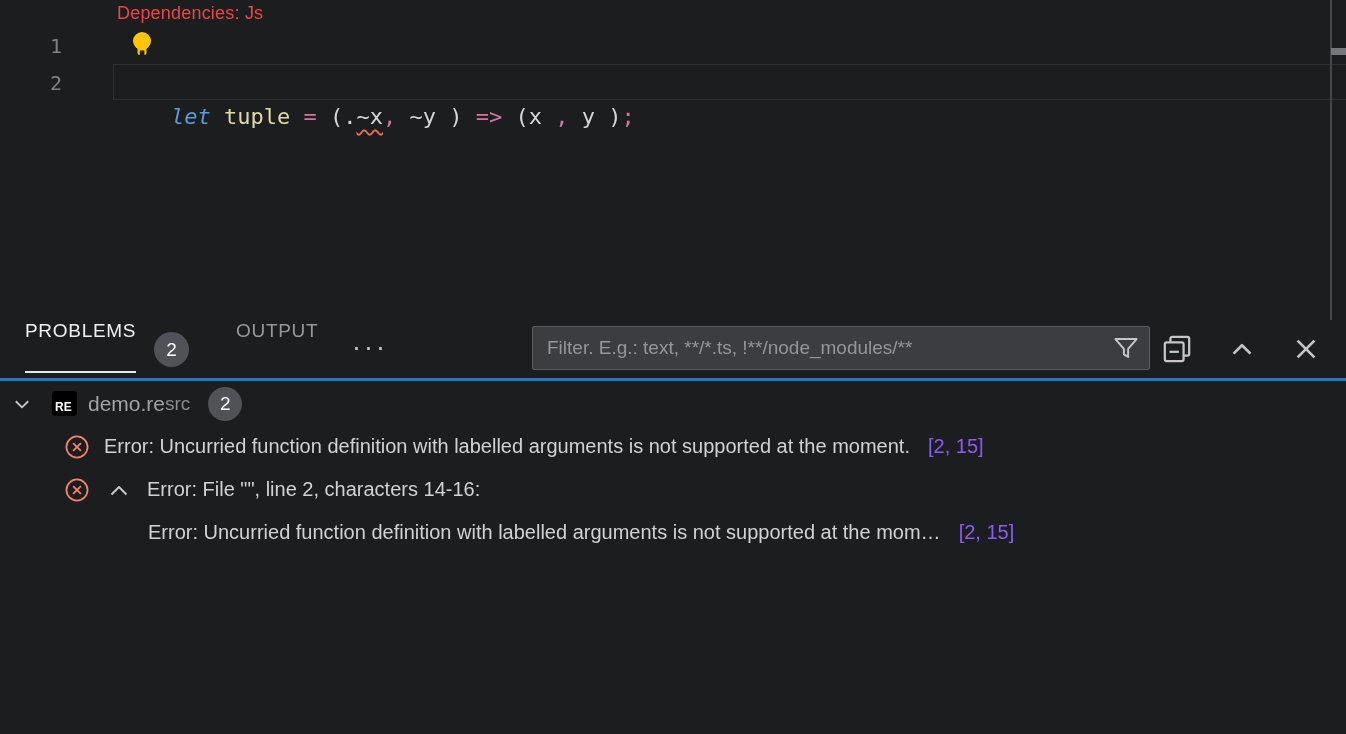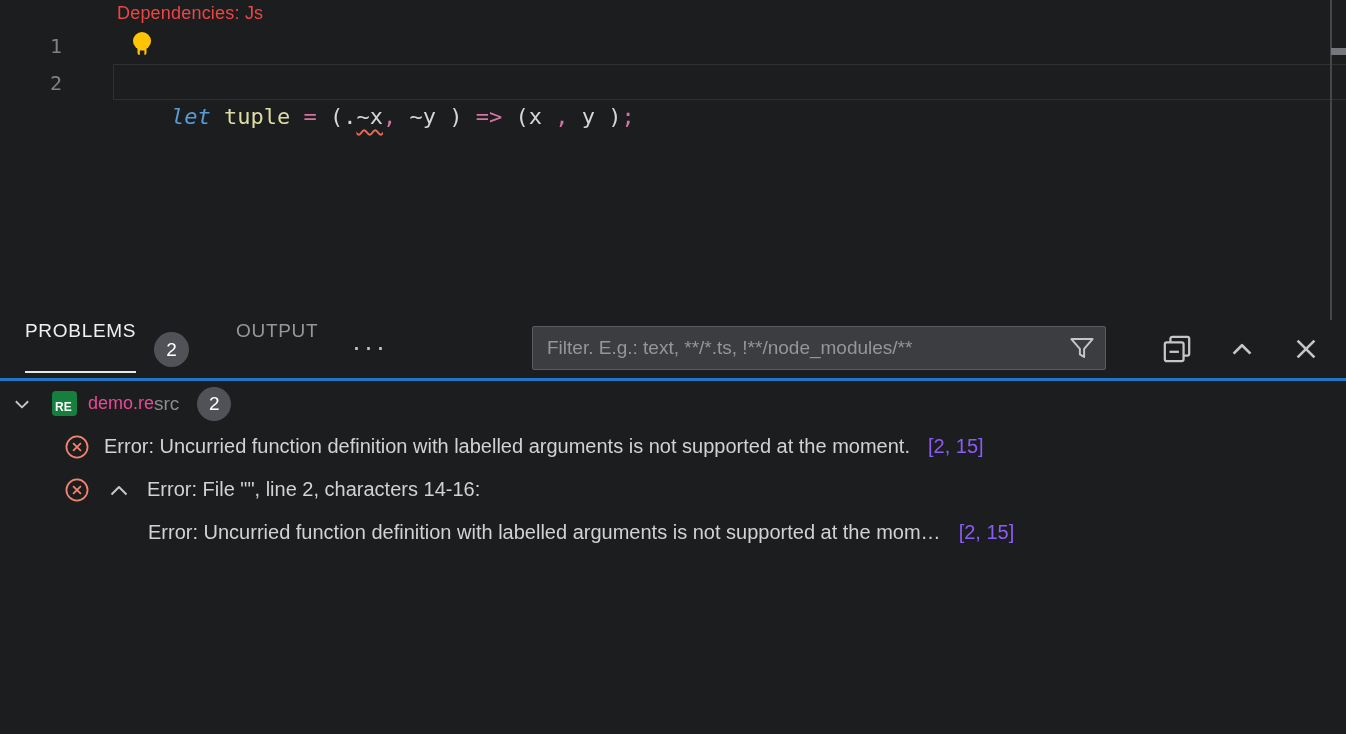--- a/index.html
+++ b/index.html
@@ -41,44 +41,44 @@
          font-size:19px; letter-spacing:.7px; cursor:pointer; }
   #tab-problems { left:25px; color:#F0F0F0; }
   #tab-problems::after { content:""; position:absolute; left:0; right:0; bottom:5px; height:2px; background:#E7E7E7; }
   #tab-output { left:228px; color:#97979B;margin-left:8px; }
   .badge { border-radius:50%; background:#515158; color:#FFFFFF;
            display:flex; align-items:center; justify-content:center; }
   .badge-header { position:absolute; left:154px; top:12px; width:35px; height:35px; font-size:19px; }
   .more { position:absolute; left:352px; top:0; height:54px; display:flex; align-items:center;
           color:#C5C5C7; font-size:27px; letter-spacing:3px; cursor:pointer; }
   .filterbox {
-    position:absolute; left:532px; top:6px; width:574px; height:44px;
+    position:absolute; left:532px; top:6px; width:618px; height:44px;
     background:#3C3D41; border:1px solid #5B5C60; border-radius:2px;
     display:flex; align-items:center; padding:0 10px 0 14px;
   }
   .filterbox input {
     flex:1; background:transparent; border:none; outline:none;
     color:#CCCCCC; font-size:19px; font-family:"Liberation Sans", sans-serif;
   }
   .filterbox input::placeholder { color:#95959A; }
   .pact { position:absolute; top:13px; width:32px; height:32px;
           display:flex; align-items:center; justify-content:center; cursor:pointer; }
   #act-restore { left:1161px; } #act-max { left:1226px; } #act-close { left:1290px; }
   .focusline { position:absolute; left:0; top:378px; width:1346px; height:3px; background:#2176C7; }
 
   
   .row { position:absolute; left:0; width:1346px; height:43px;
          display:flex; align-items:center; cursor:pointer; }
   #row-file { top:382px; } #row-e1 { top:425px; } #row-e2 { top:468px; } #row-e3 { top:511px; }
   .twisty { margin-left:11px; width:22px; height:22px; }
-  .reicon { margin-left:19px; width:25px; height:25px; background:#15803d; border-radius:4px;
+  .reicon { margin-left:19px; width:25px; height:25px; background:#000000; border-radius:4px;
             position:relative; flex:none; }
   .reicon span { position:absolute; left:3px; bottom:2px; color:#FFFFFF; font-weight:bold;
                  font-size:12px; letter-spacing:0; }
-  .fname { margin-left:11px; font-size:18px; color:#ec4899; }
+  .fname { margin-left:11px; font-size:21px; color:#a3a3a3; }
   .fpath { font-size:19px; color:#8C8C90; }
   .badge-file { margin-left:18px; width:34px; height:34px; font-size:19px; flex:none; }
   .erricon { margin-left:64px; width:26px; height:26px; flex:none; }
   .rowchev { margin-left:17px; width:24px; height:20px; flex:none; }
   .msg { margin-left:14px; font-size:20px; color:#D2D2D4; white-space:pre;
          overflow:hidden; text-overflow:ellipsis; max-width:1080px; }
   .msg-after-chev { margin-left:16px; }
   .msg-indent { margin-left:148px; }
   .pos { margin-left:18px; font-size:20px; color:#8b5cf6; white-space:nowrap; }
 </style>

